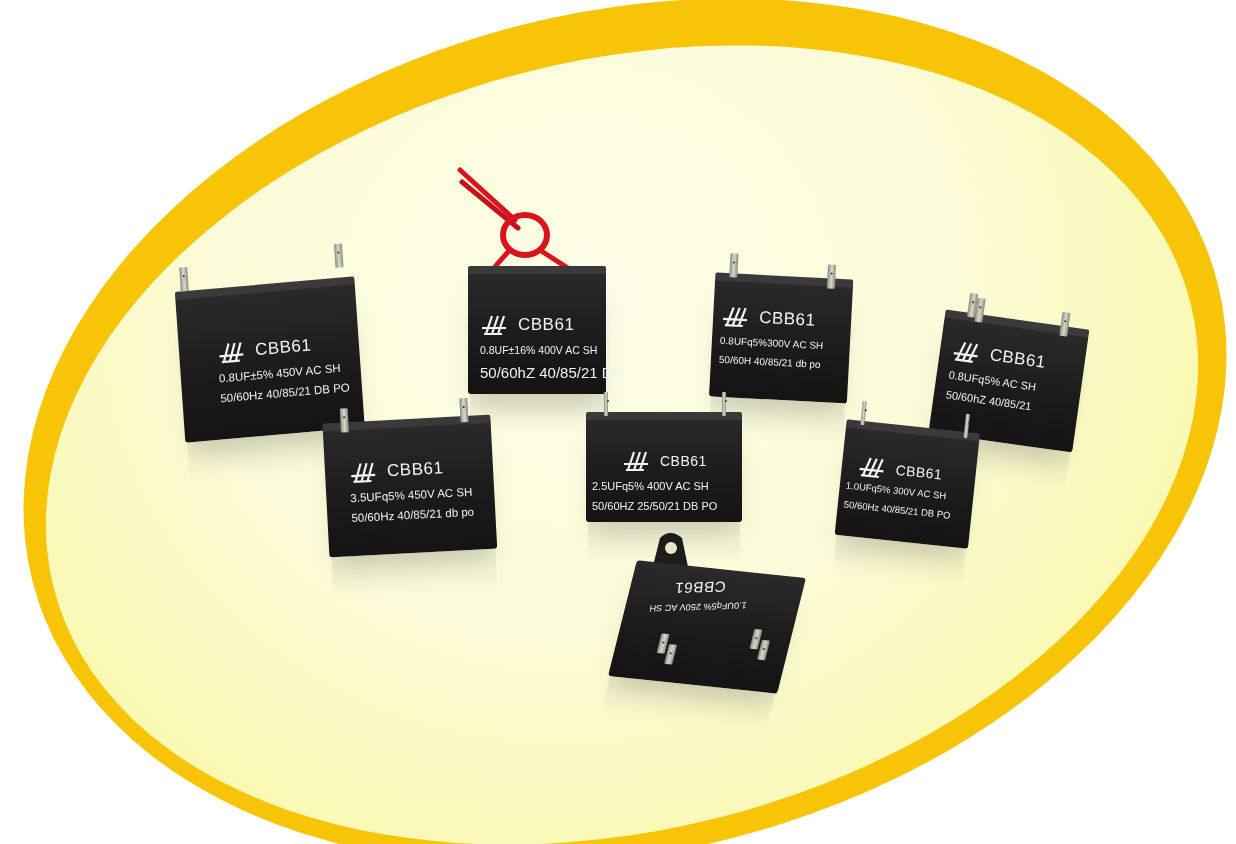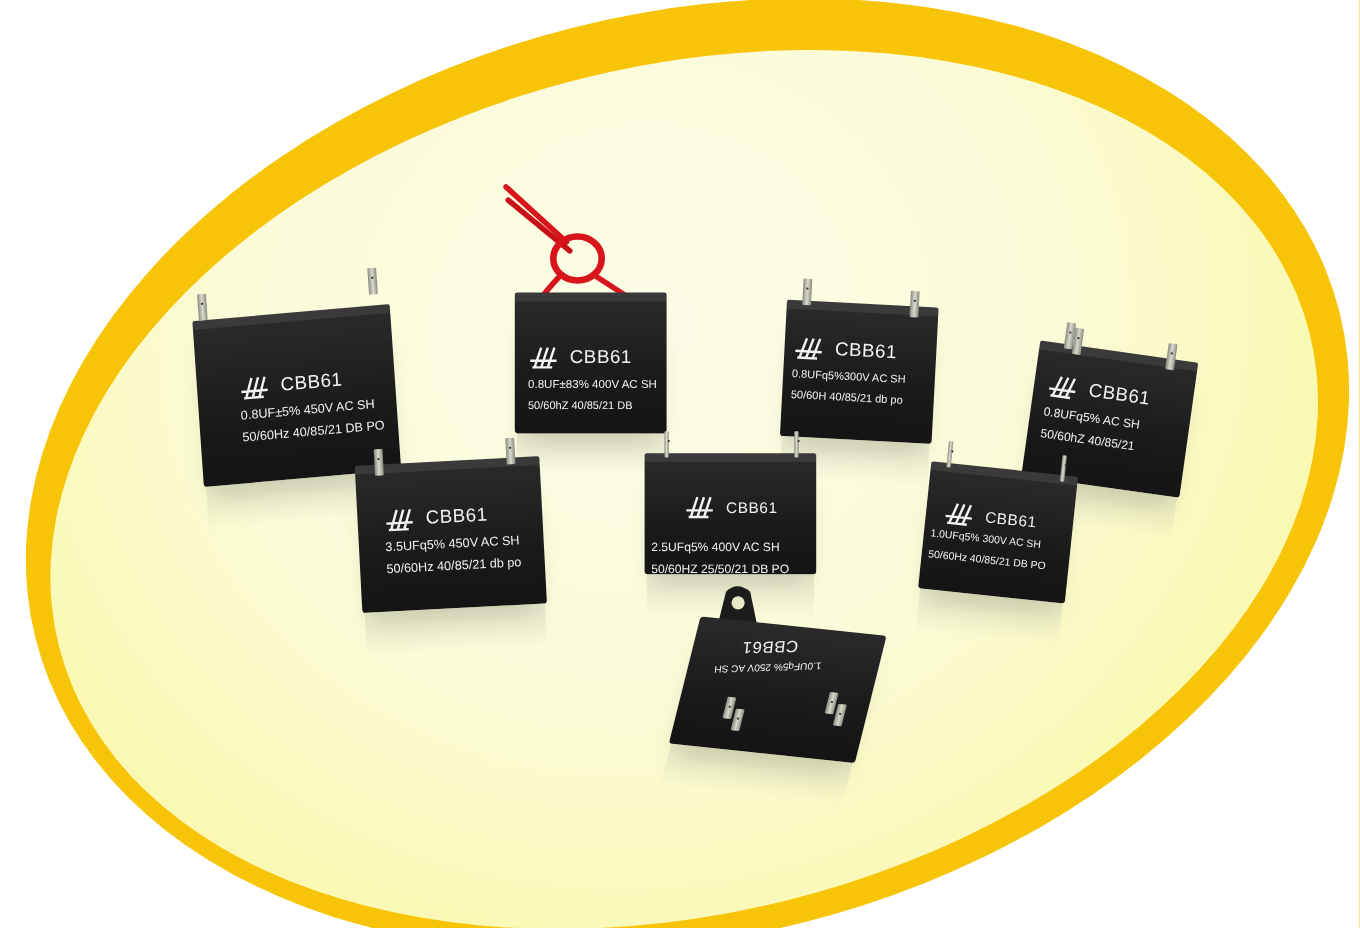--- a/index.html
+++ b/index.html
@@ -89,22 +89,22 @@
 
   <div class="cap" style="left:468px;top:272px;width:138px;height:122px;">
     <div class="top"></div>
     <div class="label-wrap" style="left:12px;top:42px;">
       <div class="brand">
         <svg class="logo" viewBox="0 0 28 22">
           <path d="M6 20 L12 2 M12 20 L18 2 M18 20 L24 2 M2 14 L26 14 M4 20 L22 20" stroke="#f2f2f2" stroke-width="2.2" fill="none"></path>
         </svg>
         <span>CBB61</span>
       </div>
-      <div class="line" style="font-size:10.5px">0.8UF±83% 400V AC SH</div>
-      <div class="line" style="font-size:10px">50/60hZ 40/85/21 DB</div>
+      <div class="line" style="font-size:10.5px">0.8UF±16% 400V AC SH</div>
+      <div class="line" style="font-size:15px">50/60hZ 40/85/21 DB</div>
     </div>
   </div>
 
   <div class="cap" style="left:712px;top:282px;width:138px;height:118px;transform:rotate(3deg);">
     <div class="top"></div>
     <div class="pin" style="left:14px;top:-26px;"></div>
     <div class="pin" style="left:112px;top:-20px;"></div>
     <div class="label-wrap" style="left:8px;top:26px;">
       <div class="brand">
         <svg class="logo" viewBox="0 0 28 22">
@@ -154,21 +154,21 @@
     <div class="top"></div>
     <div class="pin" style="left:18px;top:-26px;width:4px;"></div>
     <div class="pin" style="left:136px;top:-26px;width:4px;"></div>
     <div class="label-wrap" style="left:6px;top:32px;">
       <div class="brand" style="padding-left:30px;">
         <svg class="logo" viewBox="0 0 28 22">
           <path d="M6 20 L12 2 M12 20 L18 2 M18 20 L24 2 M2 14 L26 14 M4 20 L22 20" stroke="#f2f2f2" stroke-width="2.2" fill="none"></path>
         </svg>
         <span style="font-size:14px">CBB61</span>
       </div>
-      <div class="line" style="font-size:11px;margin-top:20px">2.5UFq5% 400V AC SH</div>
+      <div class="line" style="font-size:11px;margin-top:8px">2.5UFq5% 400V AC SH</div>
       <div class="line" style="font-size:11px">50/60HZ 25/50/21 DB PO</div>
     </div>
   </div>
 
   <div class="cap" style="left:840px;top:432px;width:134px;height:110px;transform:rotate(6deg);">
     <div class="top"></div>
     <div class="pin" style="left:14px;top:-26px;width:4px;"></div>
     <div class="pin" style="left:118px;top:-24px;width:4px;"></div>
     <div class="label-wrap" style="left:6px;top:28px;">
       <div class="brand" style="padding-left:10px;">

